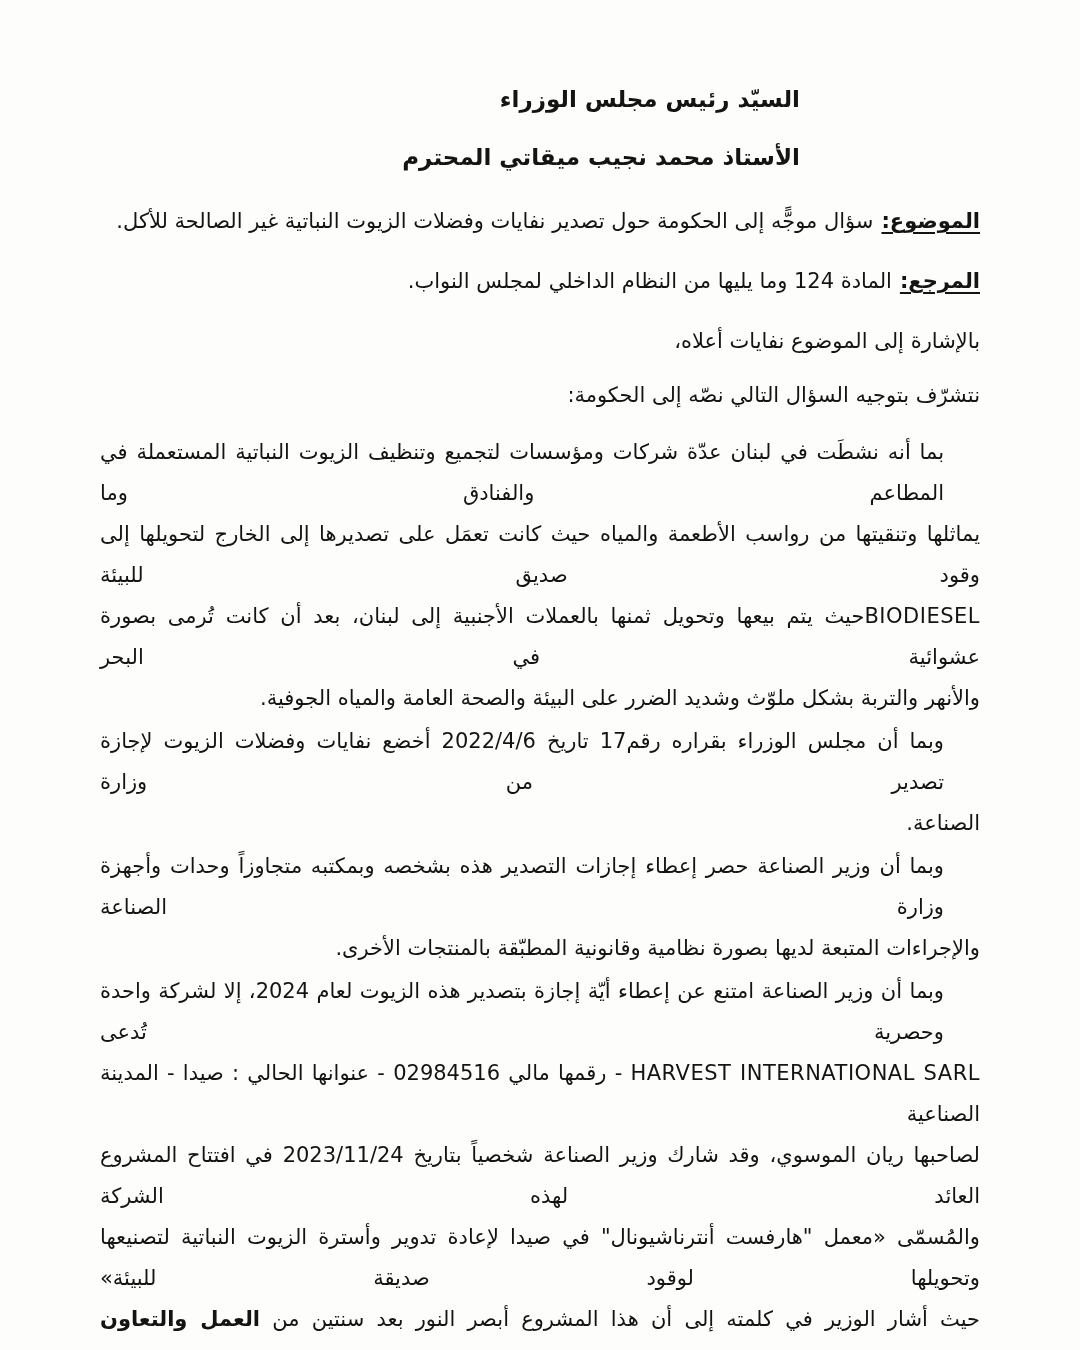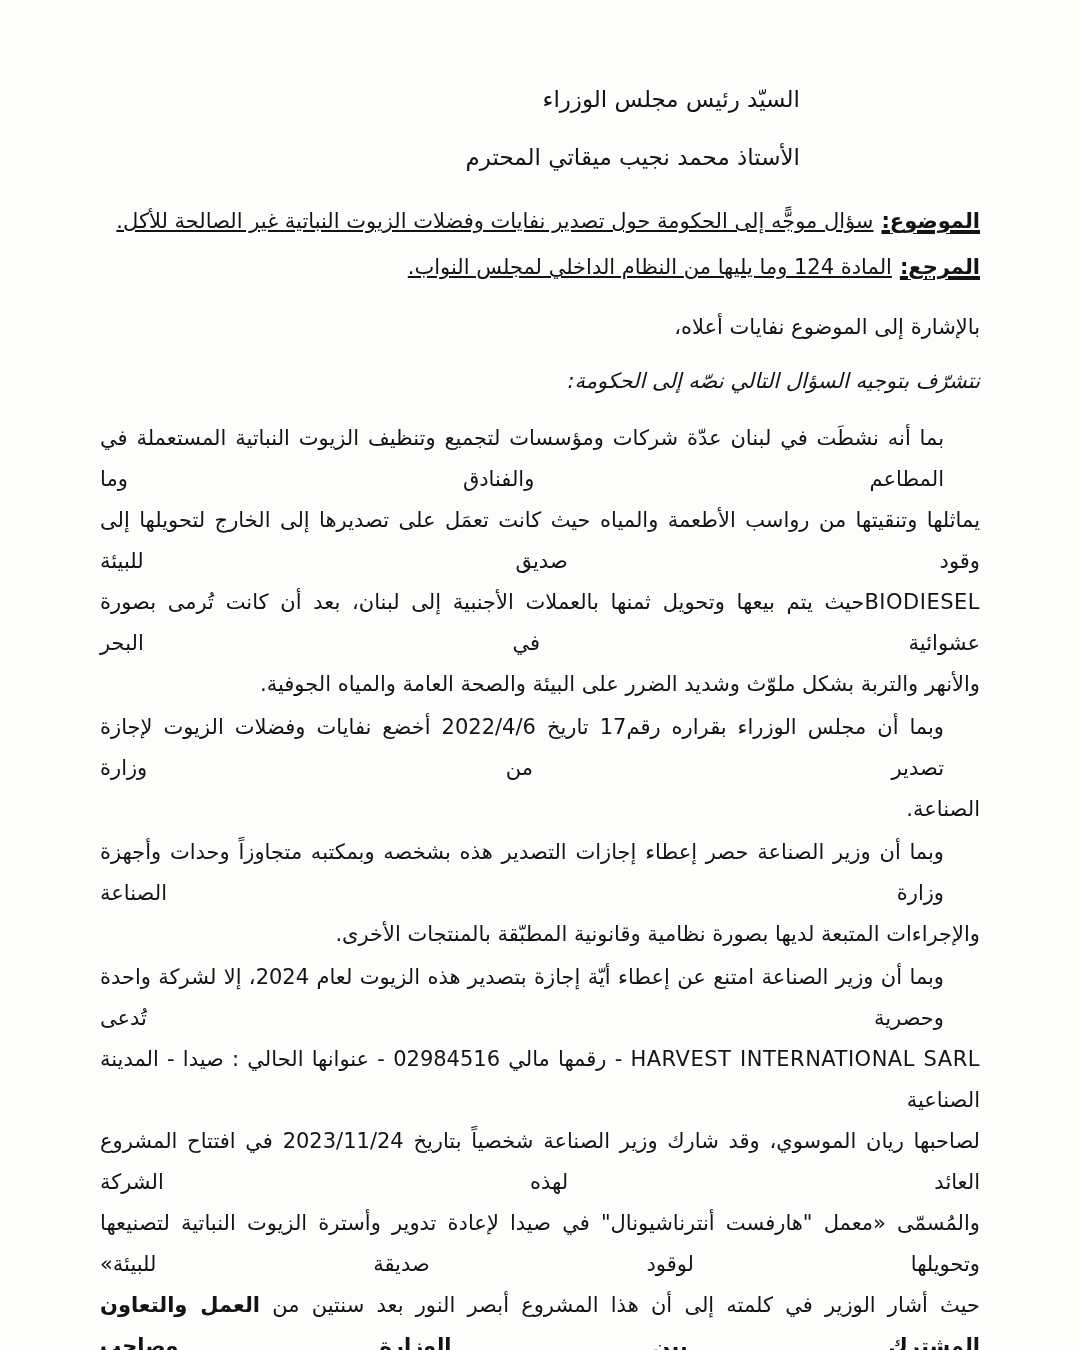--- a/index.html
+++ b/index.html
@@ -9,44 +9,43 @@
     height: 1350px;
     background: #fdfdfc;
     color: #141414;
     font-family: "DejaVu Sans", sans-serif;
     direction: rtl;
     padding: 84px 100px 0 100px;
     overflow: hidden;
   }
   .page { width: 880px; }
   .recipient {
-    font-weight: normal;
+    font-weight: bold;
     font-size: 23px;
     line-height: 30px;
     margin-left: 180px; 
     margin-right: 180px;
   }
   .recipient + .recipient { margin-top: 28px; }
   .meta-line {
     font-size: 21px;
     line-height: 30px;
     text-align: right;
-    text-decoration: underline;
   }
   .meta-line.subject { margin-top: 34px; }
-  .meta-line.reference { margin-top: 16px; }
+  .meta-line.reference { margin-top: 30px; }
   .label {
     font-weight: bold;
     text-decoration: underline;
     text-decoration-thickness: 2px;
     text-underline-offset: 4px;
     margin-left: 8px;
   }
   .salutation { margin-top: 30px; font-size: 21px; line-height: 30px; text-align: right; }
-  .intro      { margin-top: 24px; font-size: 21px; line-height: 30px; text-align: right; font-style: italic; }
+  .intro      { margin-top: 24px; font-size: 21px; line-height: 30px; text-align: right; }
   .paragraphs { margin-top: 22px; }
   .para { margin-top: 2px; }
   .line {
     font-size: 21px;
     line-height: 41px;
     white-space: normal;
   }
   .line.just {
     text-align: justify;
     text-align-last: justify;

